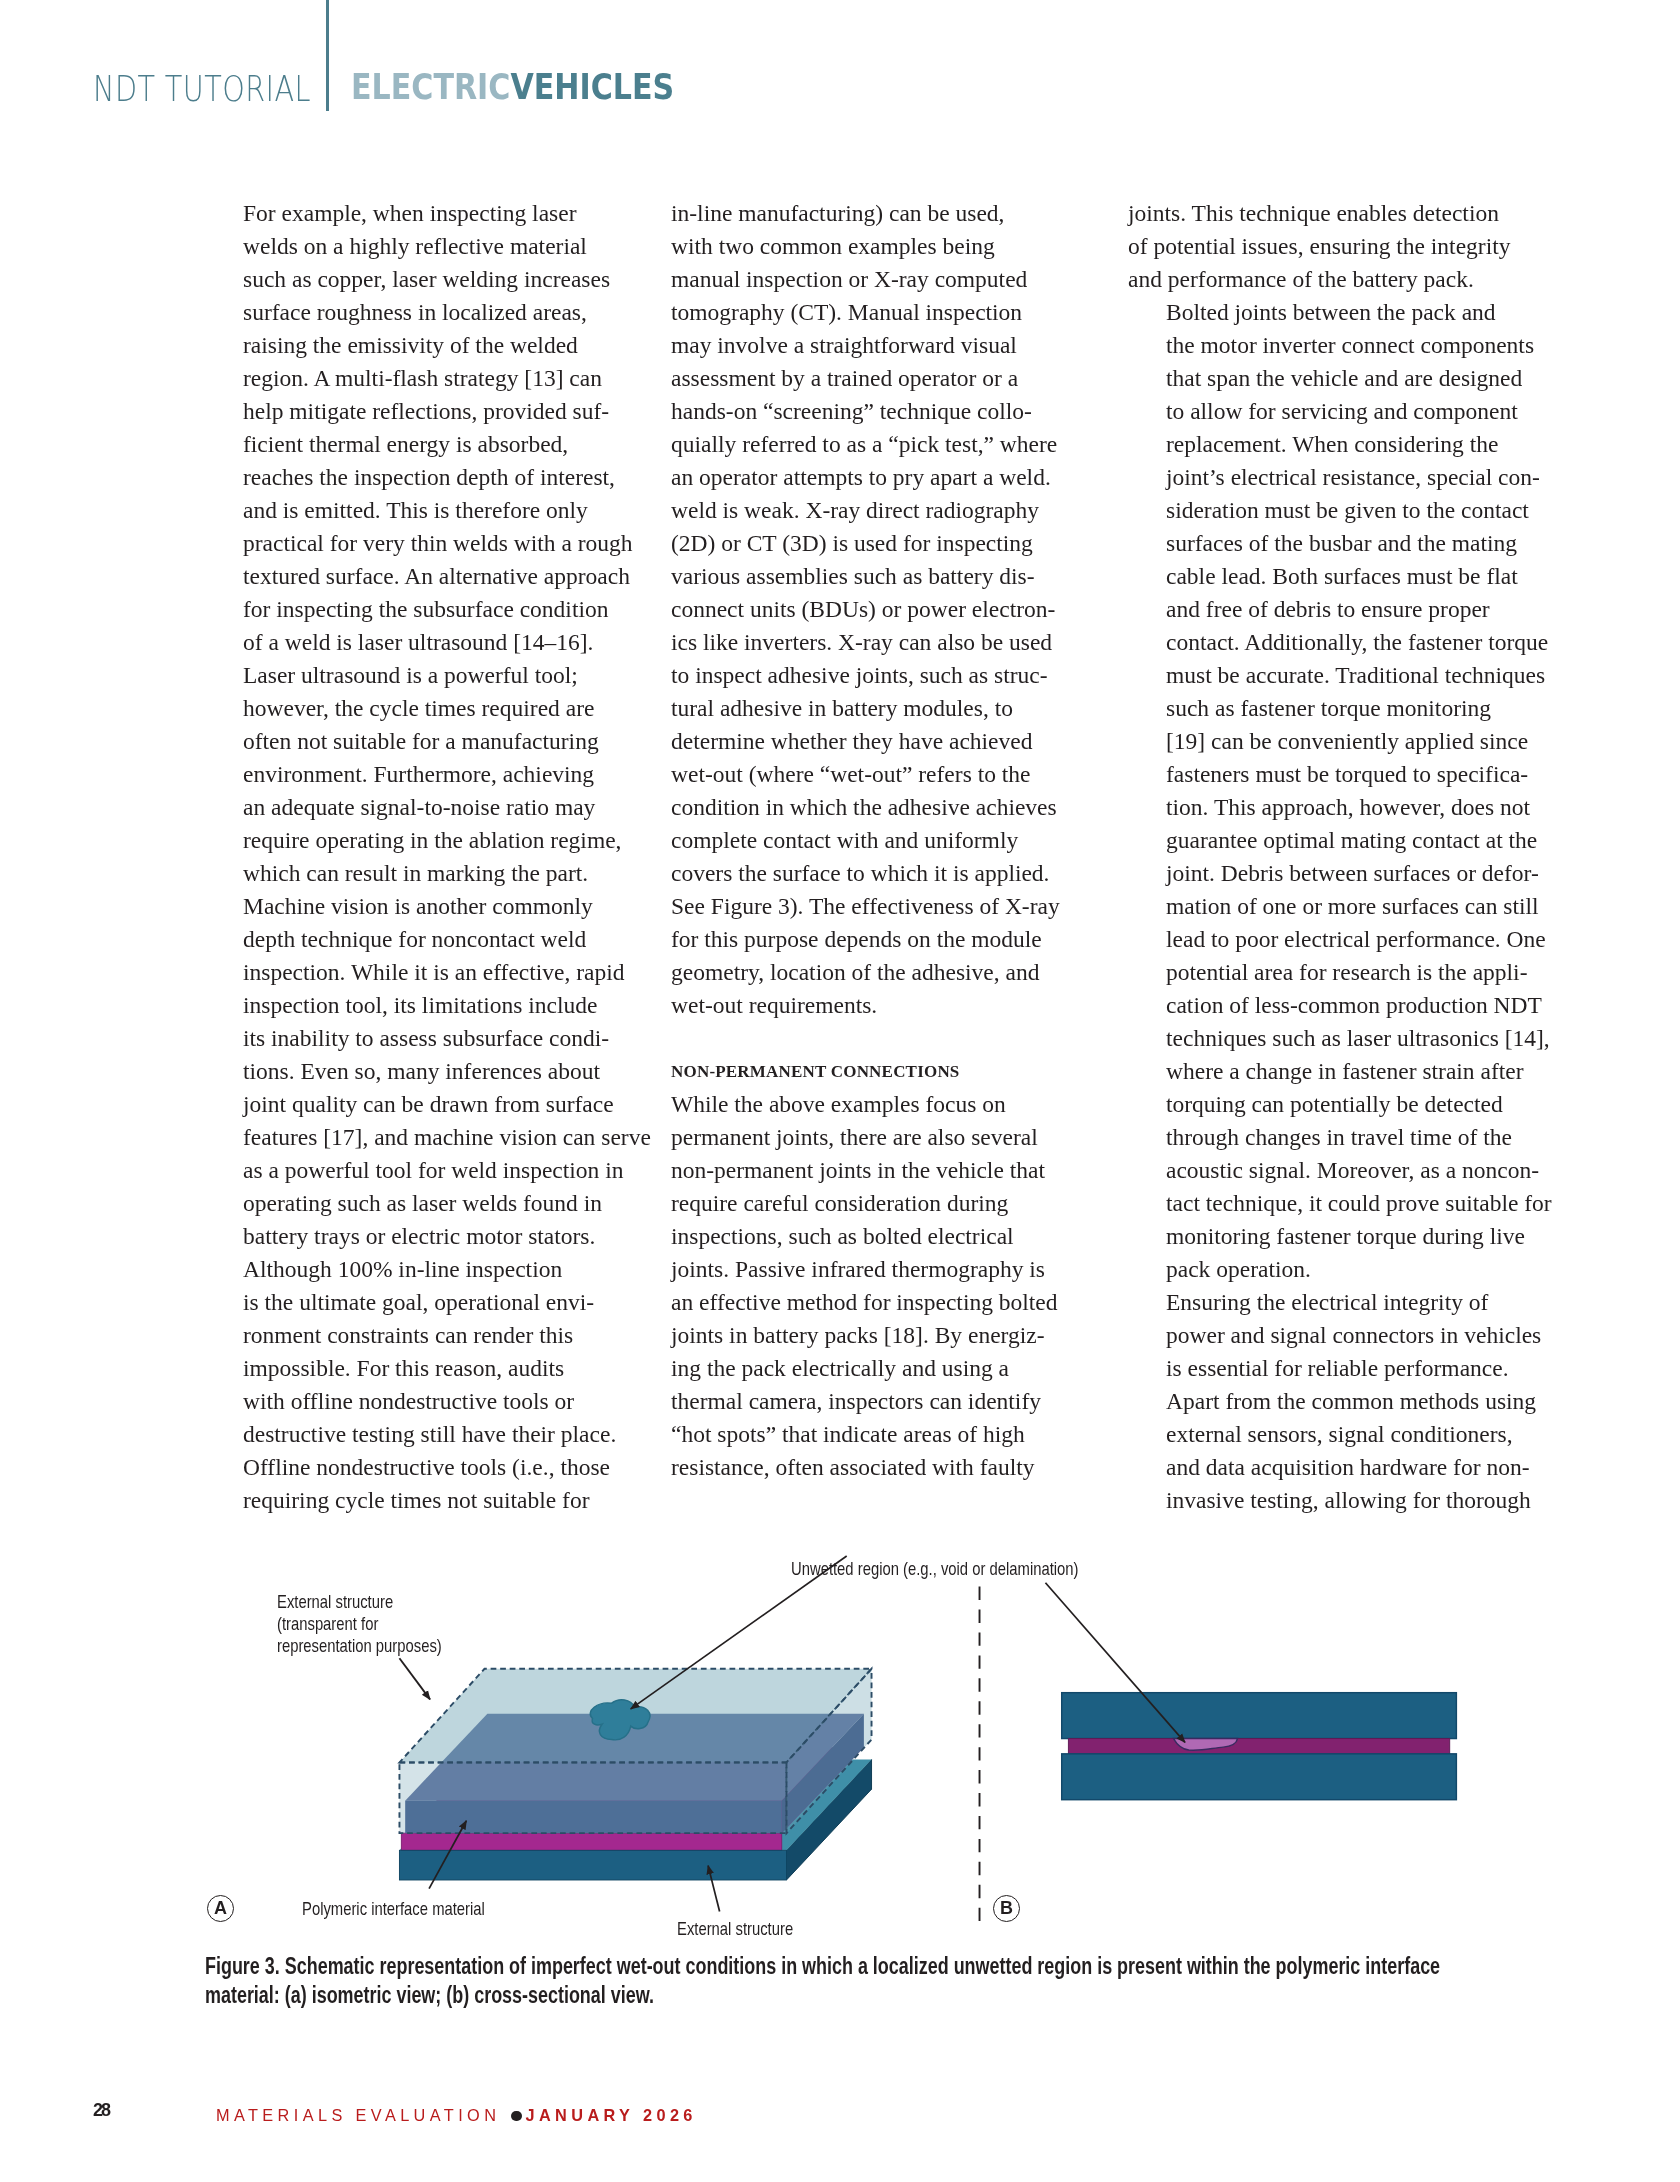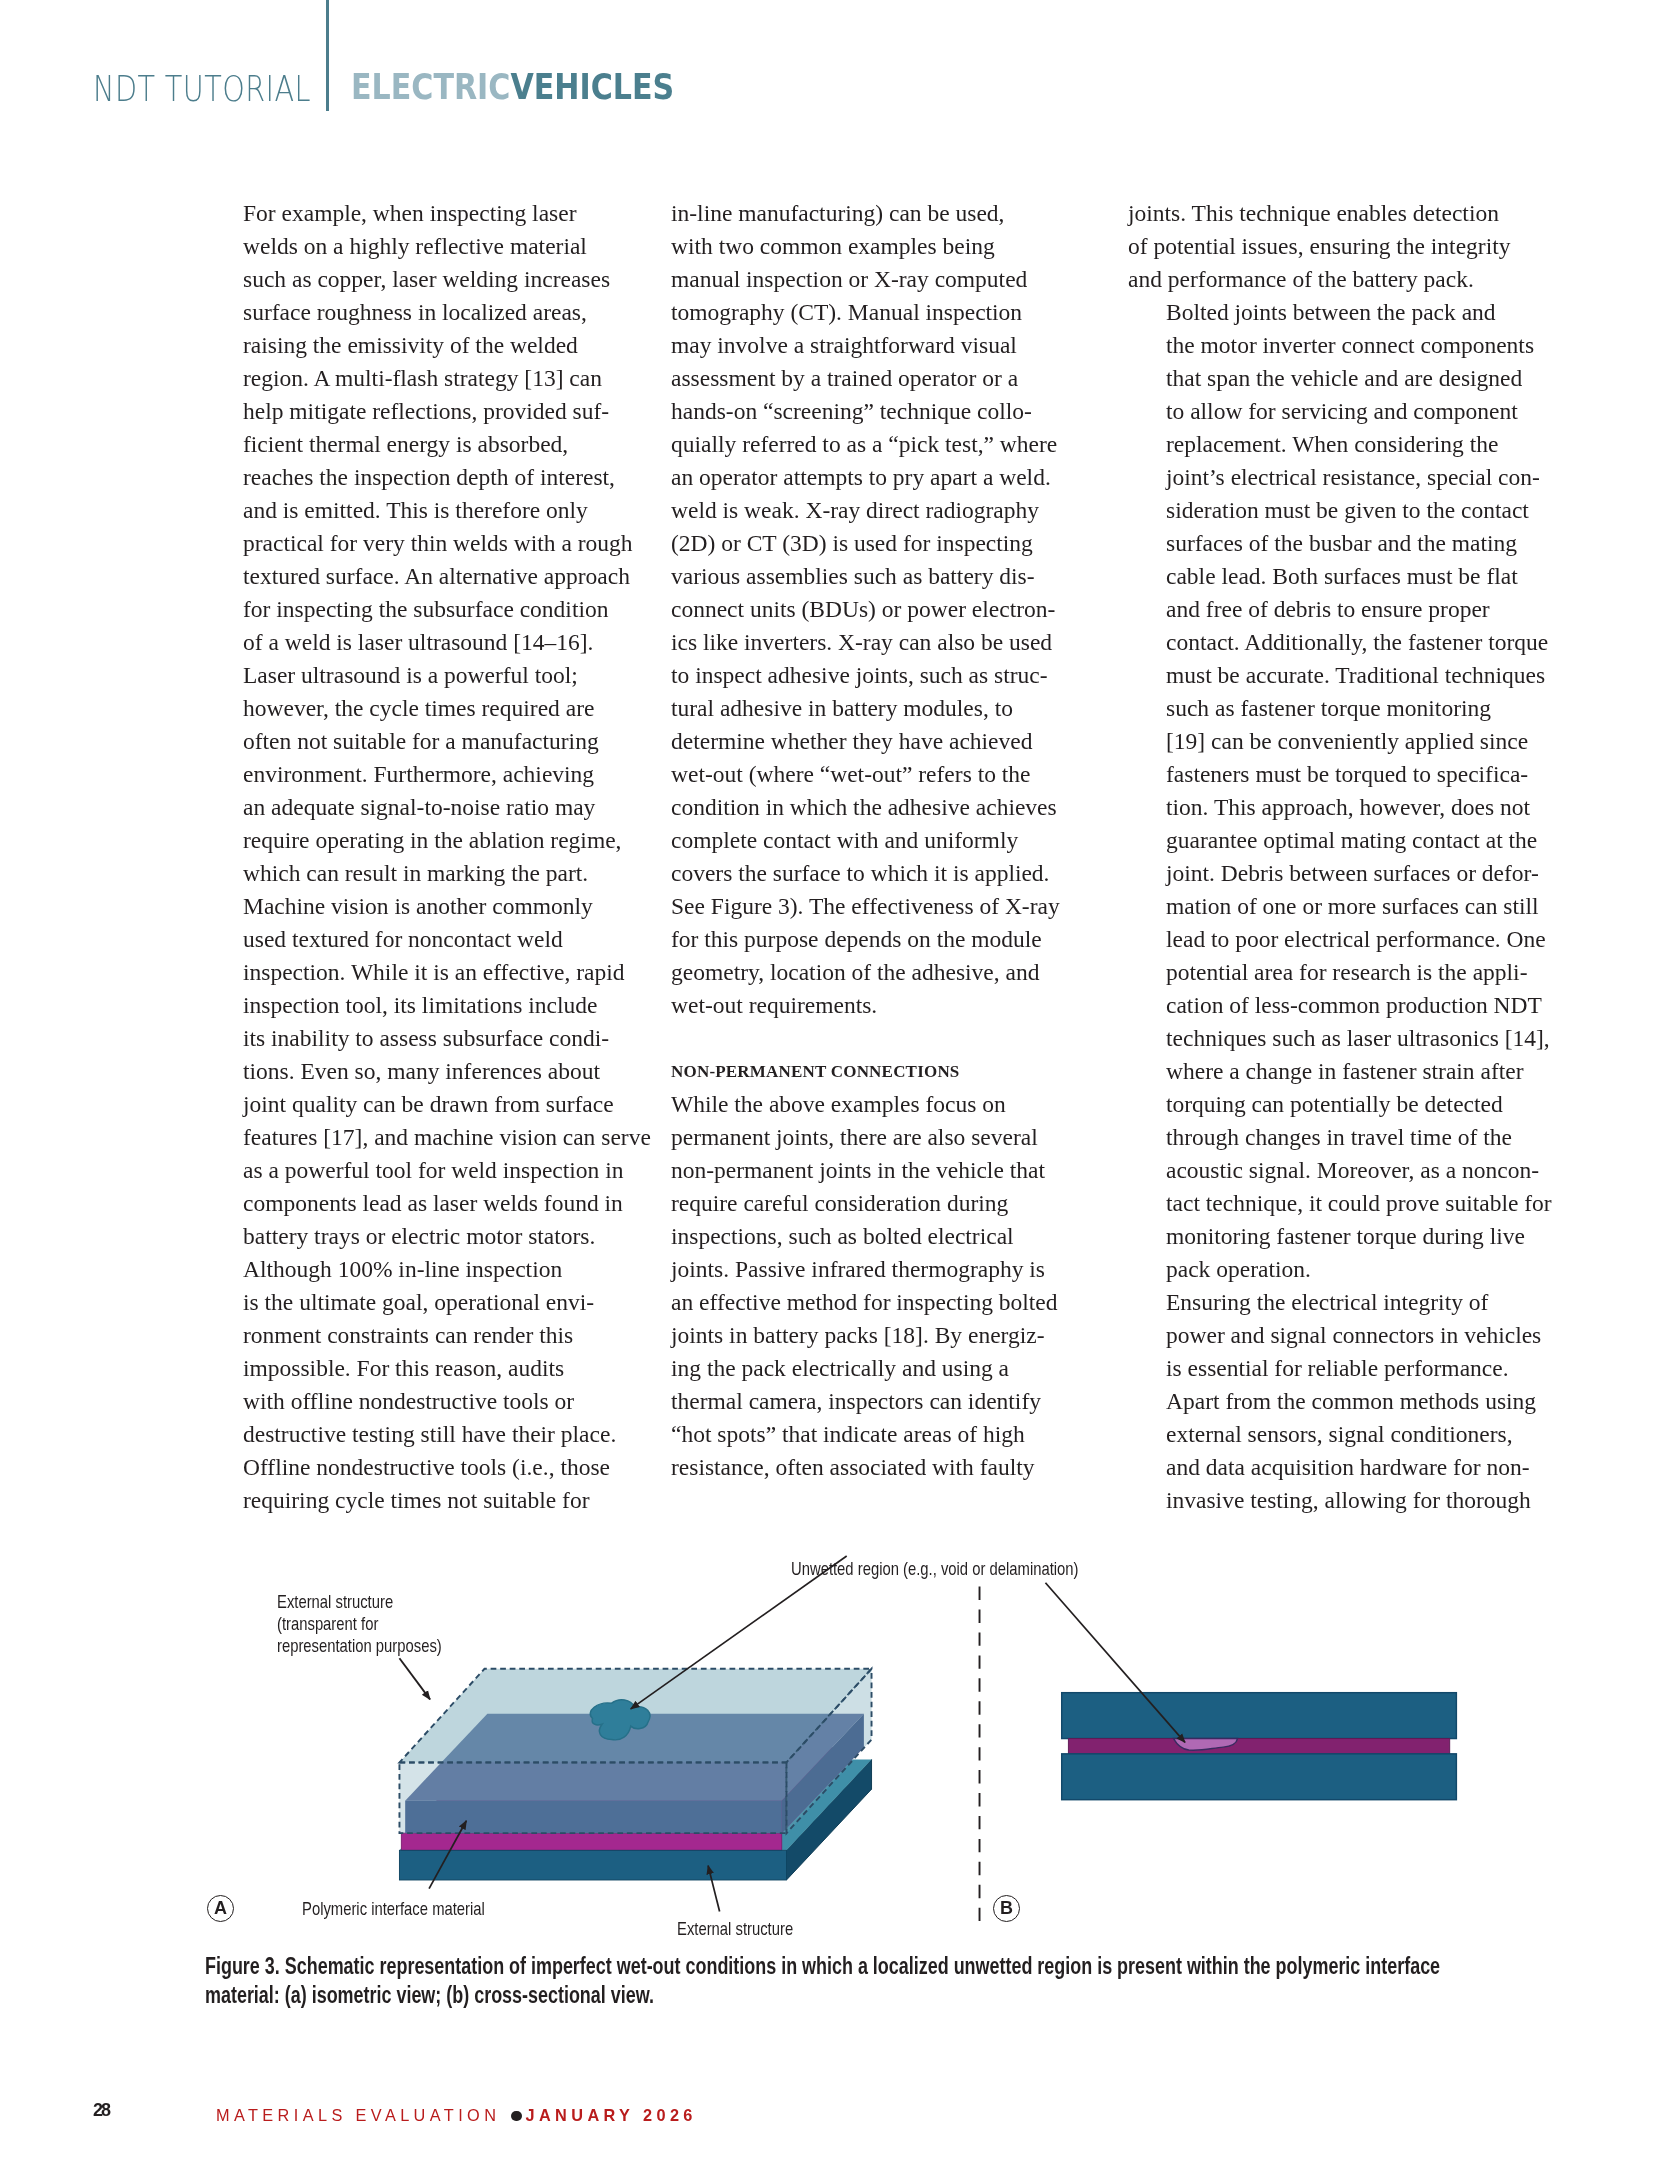--- a/index.html
+++ b/index.html
@@ -58,29 +58,29 @@
       <span class="line">Laser ultrasound is a powerful tool;</span>
       <span class="line">however, the cycle times required are</span>
       <span class="line">often not suitable for a manufacturing</span>
       <span class="line">environment. Furthermore, achieving</span>
       <span class="line">an adequate signal-to-noise ratio may</span>
       <span class="line">require operating in the ablation regime,</span>
       <span class="line">which can result in marking the part.</span>
     </p>
   <p class="indent">
       <span class="line" style="text-indent: 38px;">Machine vision is another commonly</span>
-      <span class="line">used textured for noncontact weld</span>
+      <span class="line">depth technique for noncontact weld</span>
       <span class="line">inspection. While it is an effective, rapid</span>
       <span class="line">inspection tool, its limitations include</span>
       <span class="line">its inability to assess subsurface condi-</span>
       <span class="line">tions. Even so, many inferences about</span>
       <span class="line">joint quality can be drawn from surface</span>
       <span class="line">features [17], and machine vision can serve</span>
       <span class="line">as a powerful tool for weld inspection in</span>
-      <span class="line">components lead as laser welds found in</span>
+      <span class="line">operating such as laser welds found in</span>
       <span class="line">battery trays or electric motor stators.</span>
     </p>
   <p class="indent">
       <span class="line" style="text-indent: 38px;">Although 100% in-line inspection</span>
       <span class="line">is the ultimate goal, operational envi-</span>
       <span class="line">ronment constraints can render this</span>
       <span class="line">impossible. For this reason, audits</span>
       <span class="line">with offline nondestructive tools or</span>
       <span class="line">destructive testing still have their place.</span>
       <span class="line">Offline nondestructive tools (i.e., those</span>

